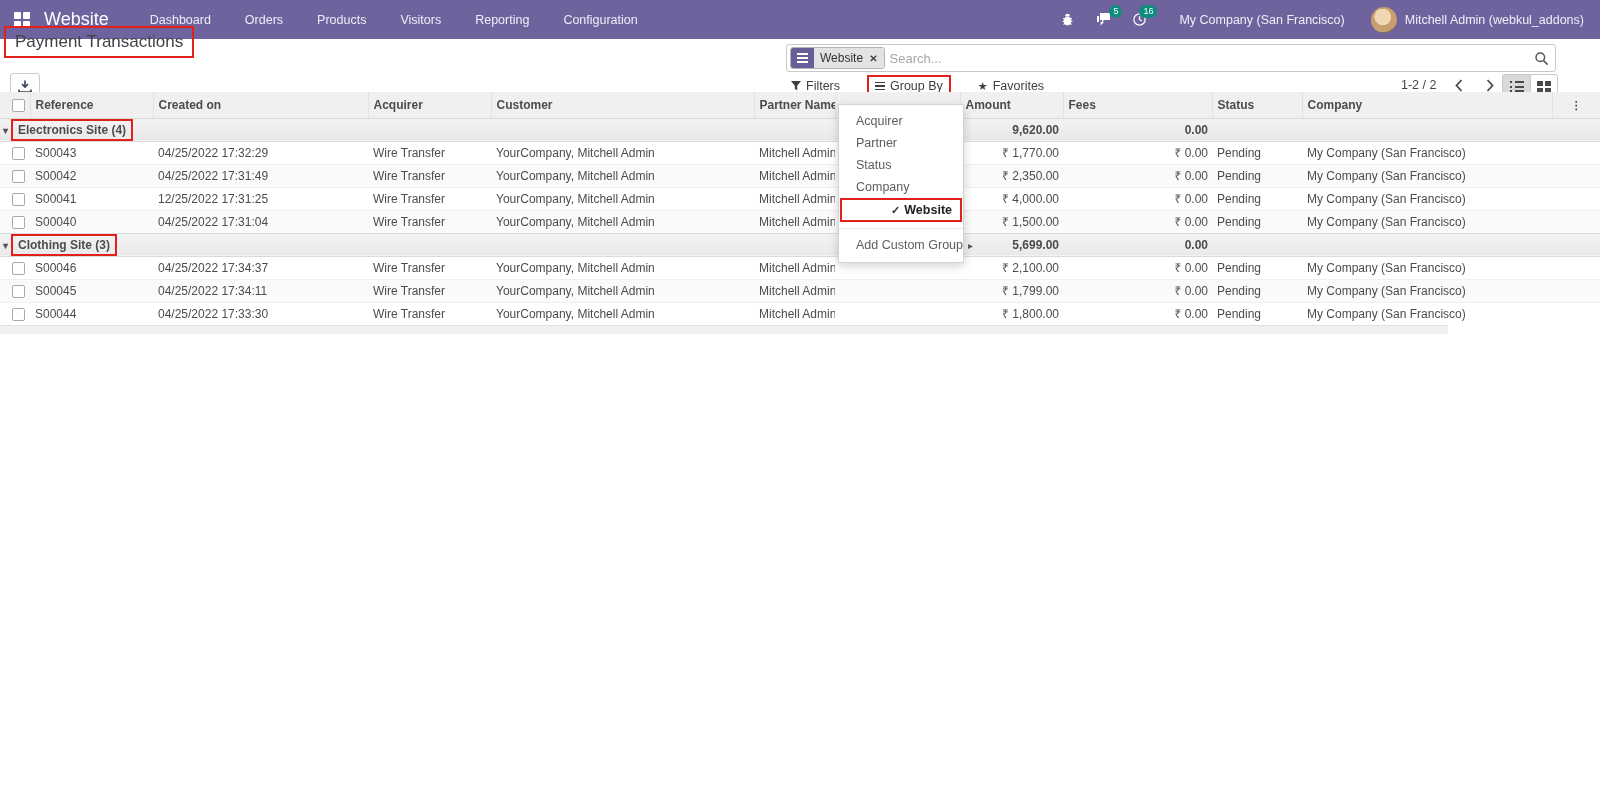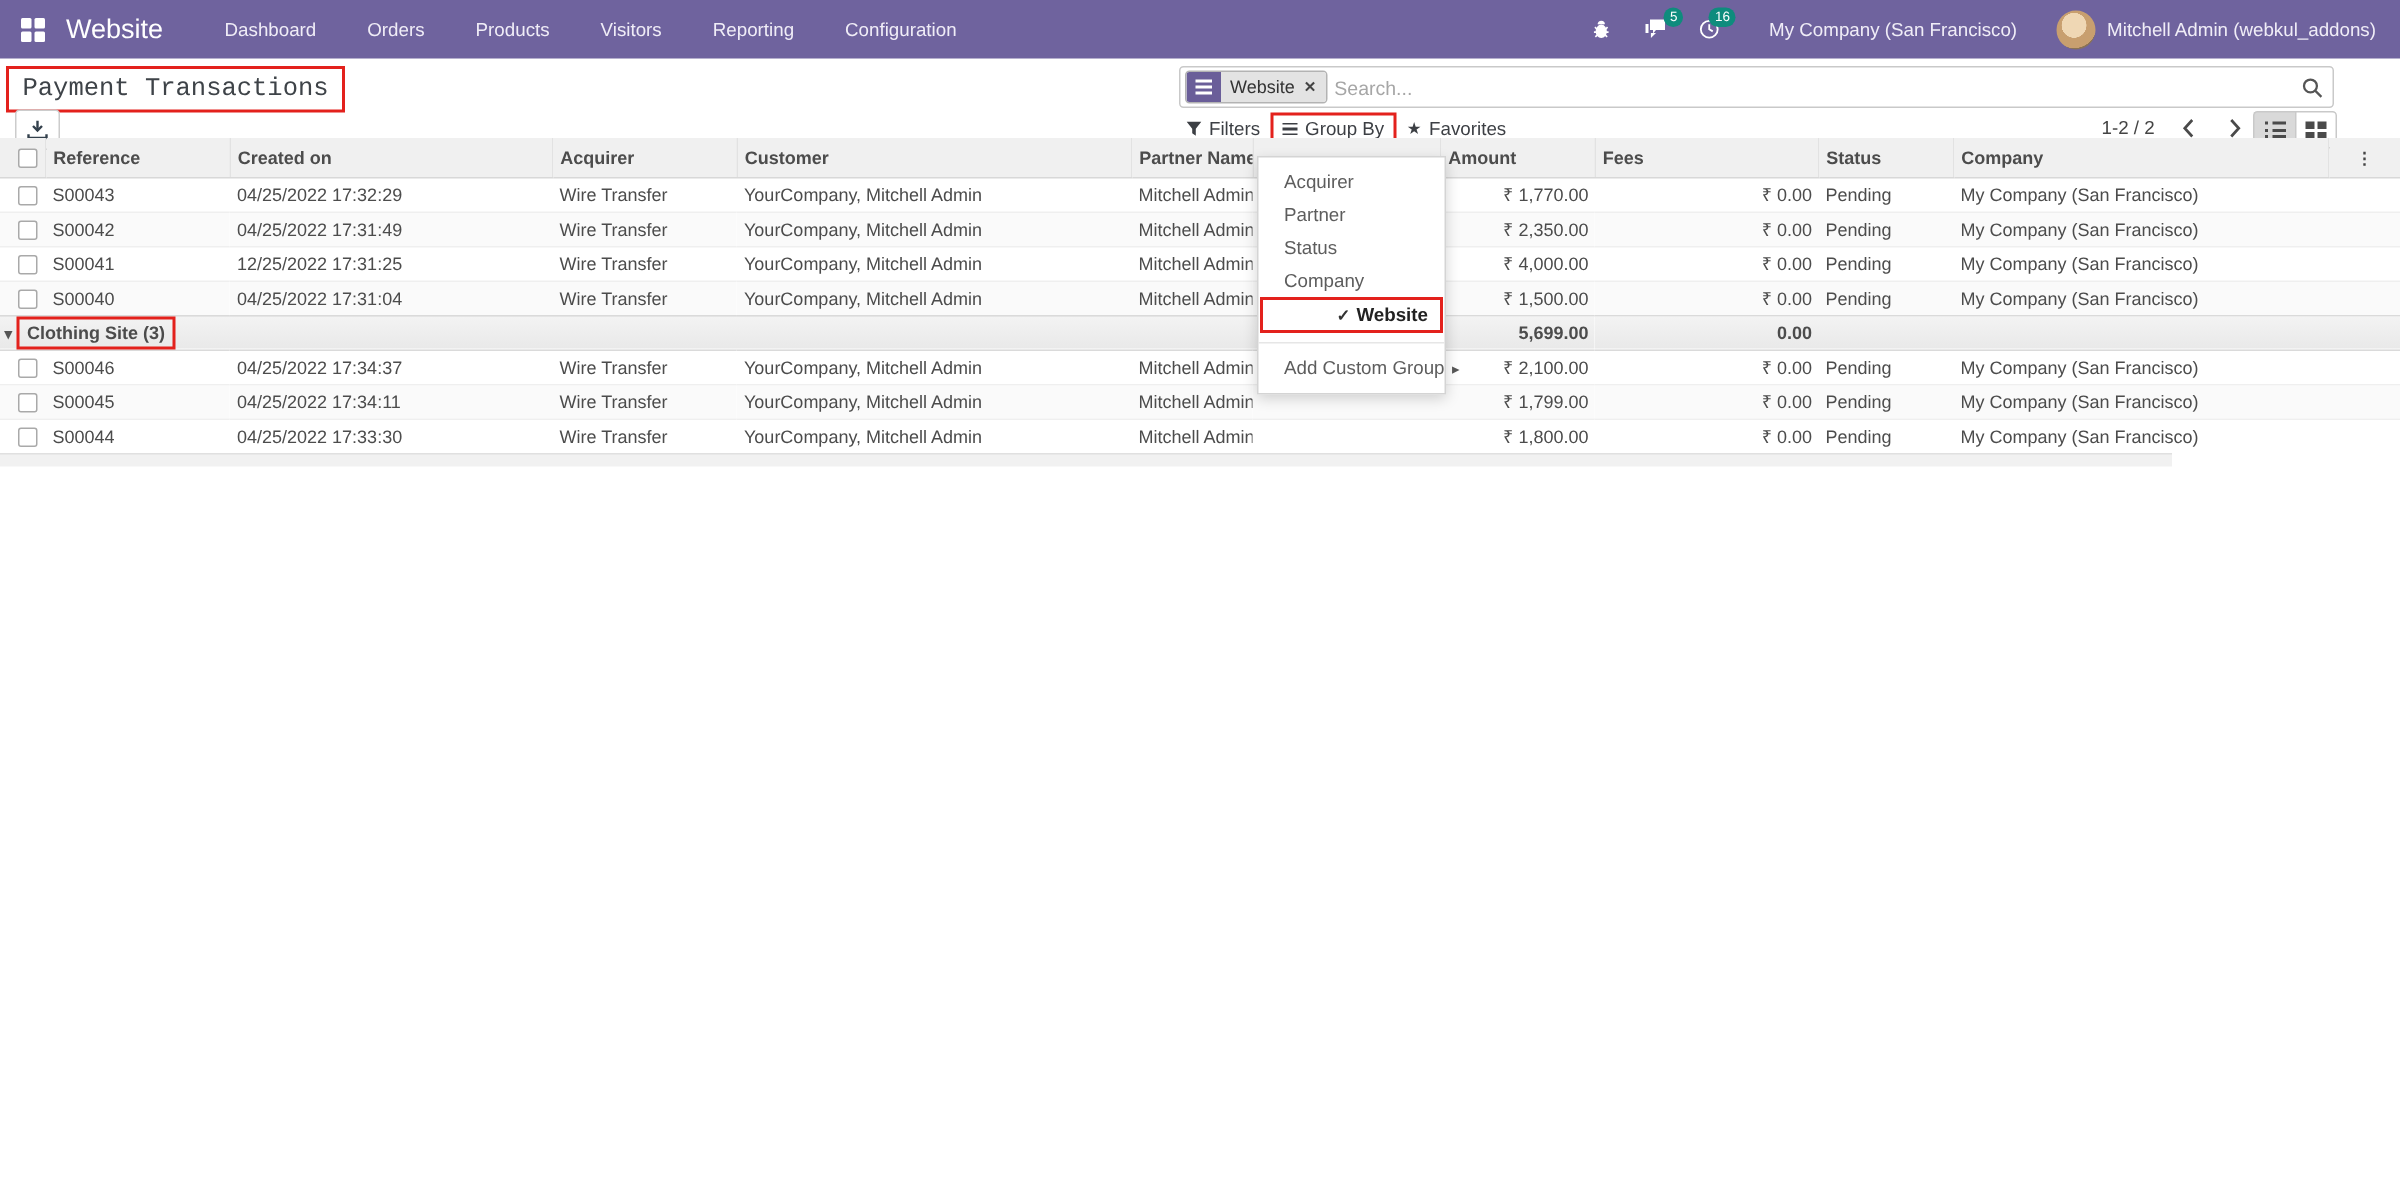--- a/index.html
+++ b/index.html
@@ -24,40 +24,40 @@
   .nav-ico-btn { position:relative; margin:0 10px; cursor:pointer; display:flex; align-items:center; }
   .badge {
     position:absolute; top:-7px; right:-10px; background:#0e8c7d; color:#fff;
     font-size:9px; line-height:1; padding:2px 4px; border-radius:8px; min-width:13px; text-align:center;
   }
   .company-switcher { margin:0 26px 0 22px; cursor:pointer; }
   .avatar { width:26px; height:26px; border-radius:50%; background:radial-gradient(circle at 45% 38%, #efd7b4 0 38%, #c89f6f 39% 70%, #8a7355 71%); margin-right:8px; cursor:pointer; flex:none; }
   .user-name { cursor:pointer; margin-right:6px; }
 
   
-  .page-title-box { position:absolute; left:4px; top:44px; padding:4px 9px; display:inline-block;font-family:Liberation Mono, monospace; }
+  .page-title-box { position:absolute; left:4px; top:26px; padding:4px 9px; display:inline-block; }
   .page-title { font-size:17px; font-weight:400; color:#3e4348; white-space:nowrap; }
   .export-btn {
     position:absolute; left:10px; top:73px; width:30px; height:27px;
     border:1px solid #ccc; border-radius:3px; background:#fff; display:flex; align-items:center; justify-content:center; cursor:pointer;
   }
   .searchbar {
     position:absolute; left:786px; top:44px; width:770px; height:28px;
     border:1px solid #c9c9c9; border-radius:3px; background:#fff; display:flex; align-items:center; padding:0 6px 0 3px;
   }
   .facet { display:inline-flex; align-items:stretch; border:1px solid #b3b3b3; border-radius:3px; overflow:hidden; height:22px; flex:none; cursor:pointer; }
   .facet-icon { width:23px; background:#6a5e99; display:flex; flex-direction:column; align-items:center; justify-content:center; gap:2px; }
   .facet-icon i { display:block; width:11px; height:2px; background:#fff; }
   .facet-body { background:#e3e3e3; display:flex; align-items:center; gap:6px; padding:0 6px; font-size:12px; color:#333; }
   .facet-remove { font-size:10px; color:#444; font-weight:bold; cursor:pointer; }
   .search-input { flex:1; border:none; outline:none; font-size:13px; color:#444; margin-left:5px; background:transparent; }
   .search-input::placeholder { color:#a6a6a6; }
   .search-mag { flex:none; cursor:pointer; display:flex; align-items:center; }
 
-  .search-options { position:absolute; left:784px; top:75px; display:flex; align-items:center; gap:0; font-size:12.5px; color:#3c3f44; }
+  .search-options { position:absolute; left:784px; top:75px; display:flex; align-items:center; gap:20px; font-size:12.5px; color:#3c3f44; }
   .opt-btn { display:flex; align-items:center; gap:5px; padding:4px 7px; cursor:pointer; white-space:nowrap; }
   .opt-btn.red-box { padding:2px 6px; }
   .icon-bars { display:flex; flex-direction:column; gap:2px; width:10px; }
   .icon-bars i { height:1.5px; background:#3c3f44; display:block; }
   .star-glyph { font-size:11px; line-height:1; }
 
   .pager { position:absolute; left:1401px; top:78px; display:flex; align-items:center; gap:15px; font-size:12.5px; color:#444; }
   .pager-arrow { cursor:pointer; display:flex; align-items:center; padding:0 4px; }
   .switcher { position:absolute; left:1502px; top:74px; display:flex; }
   .switch-btn { width:28px; height:25px; border:1px solid #c9c9c9; background:#fff; display:flex; align-items:center; justify-content:center; cursor:pointer; }
@@ -265,20 +265,28 @@
         <th>Partner Name</th>
         <th></th>
         <th class="num">Amount</th>
         <th class="num">Fees</th>
         <th>Status</th>
         <th>Company</th>
         <th class="c-opts"><span class="opt-cols-toggle">⋮</span></th>
       </tr>
     </thead>
     <tbody>
+        <tr class="group-row">
+          <td class="c-grouplabel" colspan="7"><span class="caret">▾</span><span class="group-label red-box">Electronics Site (4)</span></td>
+          <td class="num">9,620.00</td>
+          <td class="num">0.00</td>
+          <td></td>
+          <td></td>
+          <td></td>
+        </tr>
         <tr class="data-row">
           <td class="c-check"><span class="checkbox"></span></td>
           <td>S00043</td>
           <td>04/25/2022 17:32:29</td>
           <td>Wire Transfer</td>
           <td>YourCompany, Mitchell Admin</td>
           <td>Mitchell Admin</td>
           <td></td>
           <td class="num">₹ 1,770.00</td>
           <td class="num">₹ 0.00</td>

